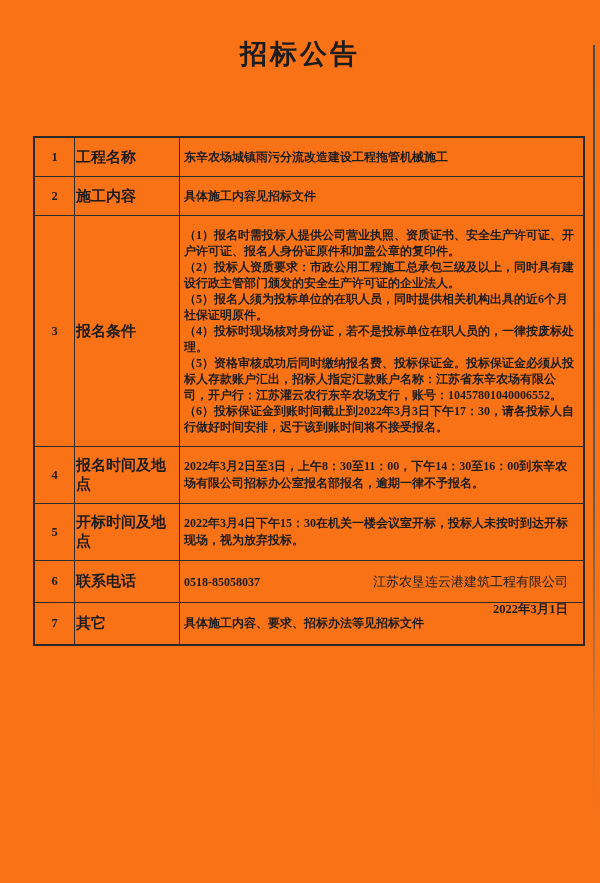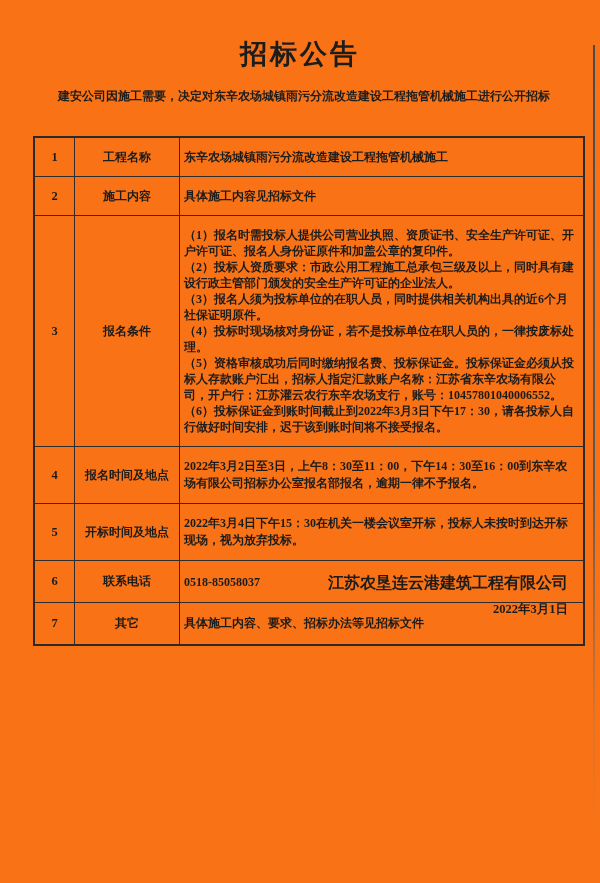--- a/index.html
+++ b/index.html
@@ -66,22 +66,22 @@
     overflow: hidden;
   }
   table.tender { border: 2px solid #2a2a2a; }
   td.c-no {
     width: 37px;
     text-align: center;
     font-size: 12.5px;
   }
   td.c-label {
     width: 102px;
-    text-align: center;
-    font-size: 12px;
+    text-align: left;
+    font-size: 15px;
   }
   td.c-content {
     width: 395px;
     padding: 11px 4px;
     font-size: 12px;
     line-height: 16px;
     text-align: left;
   }
   tr.r1 { height: 30px; }
   tr.r2 { height: 31px; }
@@ -89,22 +89,22 @@
   tr.r4 { height: 39px; }
   tr.r5 { height: 40px; }
   tr.r6 { height: 42px; }
   tr.r7 { height: 42px; }
   tr.r4 td.c-content, tr.r5 td.c-content { line-height: 17px; }
   .cond-item { margin: 0; }
   .signature {
     position: absolute;
     top: 573px;
     right: 32px;
-    font-size: 16px;
-    font-weight: bold;
+    font-size: 13px;
+    font-weight: normal;
     text-align: right;
   }
   .doc-date {
     position: absolute;
     top: 601px;
     right: 32px;
     font-size: 12.5px;
     font-weight: bold;
     text-align: right;
   }
@@ -120,42 +120,41 @@
 </head>
 <body>
 
 <div class="page">
 
   <div class="scan-line"></div>
 
   <div class="doc-title">招标公告</div>
 
   <div class="intro">
-    <div class="line first">建安公司因施工需要，决定对东辛农场城镇雨污分流改造建设工程拖管机械施工进行公开招标</div>
   </div>
 
   <table class="tender">
     <tbody>
       <tr class="r1">
         <td class="c-no">1</td>
         <td class="c-label">工程名称</td>
         <td class="c-content">东辛农场城镇雨污分流改造建设工程拖管机械施工</td>
       </tr>
       <tr class="r2">
         <td class="c-no">2</td>
         <td class="c-label">施工内容</td>
         <td class="c-content">具体施工内容见招标文件</td>
       </tr>
       <tr class="r3">
         <td class="c-no">3</td>
         <td class="c-label">报名条件</td>
         <td class="c-content">
           <p class="cond-item">（1）报名时需投标人提供公司营业执照、资质证书、安全生产许可证、开户许可证、报名人身份证原件和加盖公章的复印件。</p>
           <p class="cond-item">（2）投标人资质要求：市政公用工程施工总承包三级及以上，同时具有建设行政主管部门颁发的安全生产许可证的企业法人。</p>
-          <p class="cond-item">（3）报名人须为投标单位的在职人员，同时提供相关机构出具的近6个月社保证明原件。</p>
+          <p class="cond-item">（5）报名人须为投标单位的在职人员，同时提供相关机构出具的近6个月社保证明原件。</p>
           <p class="cond-item">（4）投标时现场核对身份证，若不是投标单位在职人员的，一律按废标处理。</p>
           <p class="cond-item">（5）资格审核成功后同时缴纳报名费、投标保证金。投标保证金必须从投标人存款账户汇出，招标人指定汇款账户名称：江苏省东辛农场有限公司，开户行：江苏灌云农行东辛农场支行，账号：10457801040006552。</p>
           <p class="cond-item">（6）投标保证金到账时间截止到2022年3月3日下午17：30，请各投标人自行做好时间安排，迟于该到账时间将不接受报名。</p>
         </td>
       </tr>
       <tr class="r4">
         <td class="c-no">4</td>
         <td class="c-label">报名时间及地点</td>
         <td class="c-content">2022年3月2日至3日，上午8：30至11：00，下午14：30至16：00到东辛农场有限公司招标办公室报名部报名，逾期一律不予报名。</td>
       </tr>

